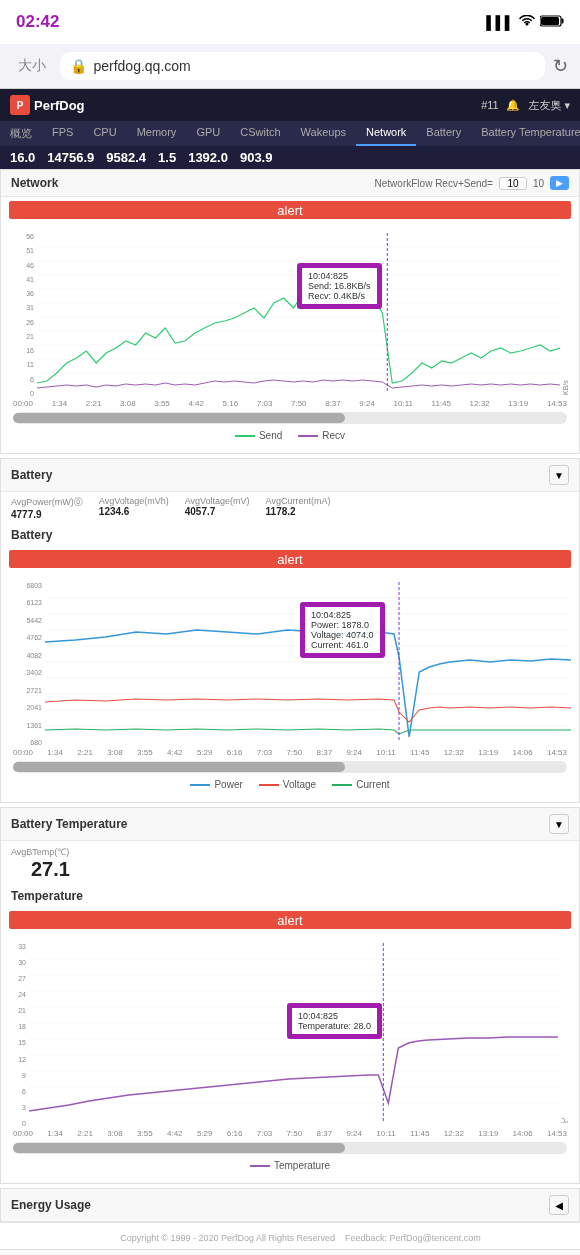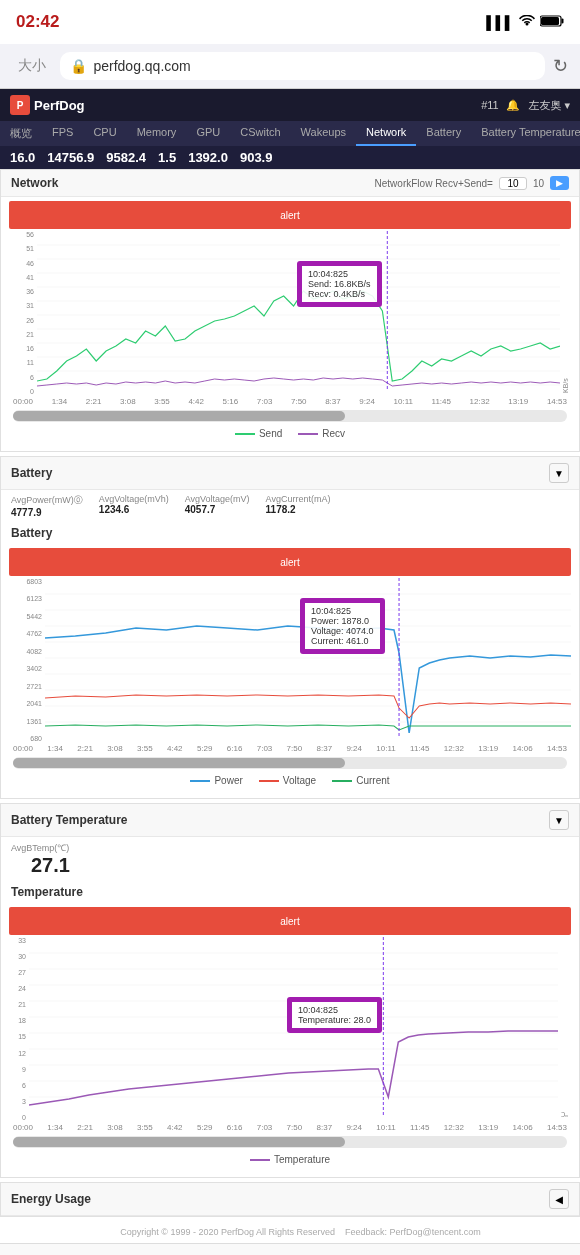--- a/index.html
+++ b/index.html
@@ -16,21 +16,21 @@
       background: #fff;
       display: flex;
       justify-content: space-between;
       align-items: center;
       padding: 8px 16px;
       height: 44px;
     }
     .status-time {
       font-size: 17px;
       font-weight: 600;
-      color: #b91c1c;
+      color: #a21caf;
     }
     .status-icons {
       display: flex;
       align-items: center;
       gap: 5px;
       font-size: 13px;
       color: #000;
     }
 
     
@@ -192,28 +192,28 @@
     }
 
     
     .chart-area {
       padding: 4px 8px 8px 8px;
       position: relative;
       background: #fff;
     }
     .chart-alert-bar {
       background: #e74c3c;
-      height: 28px;
+      height: 18px;
       border-radius: 2px;
       display: flex;
       align-items: center;
       justify-content: center;
       color: #fff;
-      font-size: 10px;
-      margin-bottom: 2px;
+      font-size: 13px;
+      margin-bottom: 14px;
     }
 
     .chart-legend {
       display: flex;
       justify-content: center;
       gap: 16px;
       padding: 4px 0;
       font-size: 10px;
       color: #555;
     }

